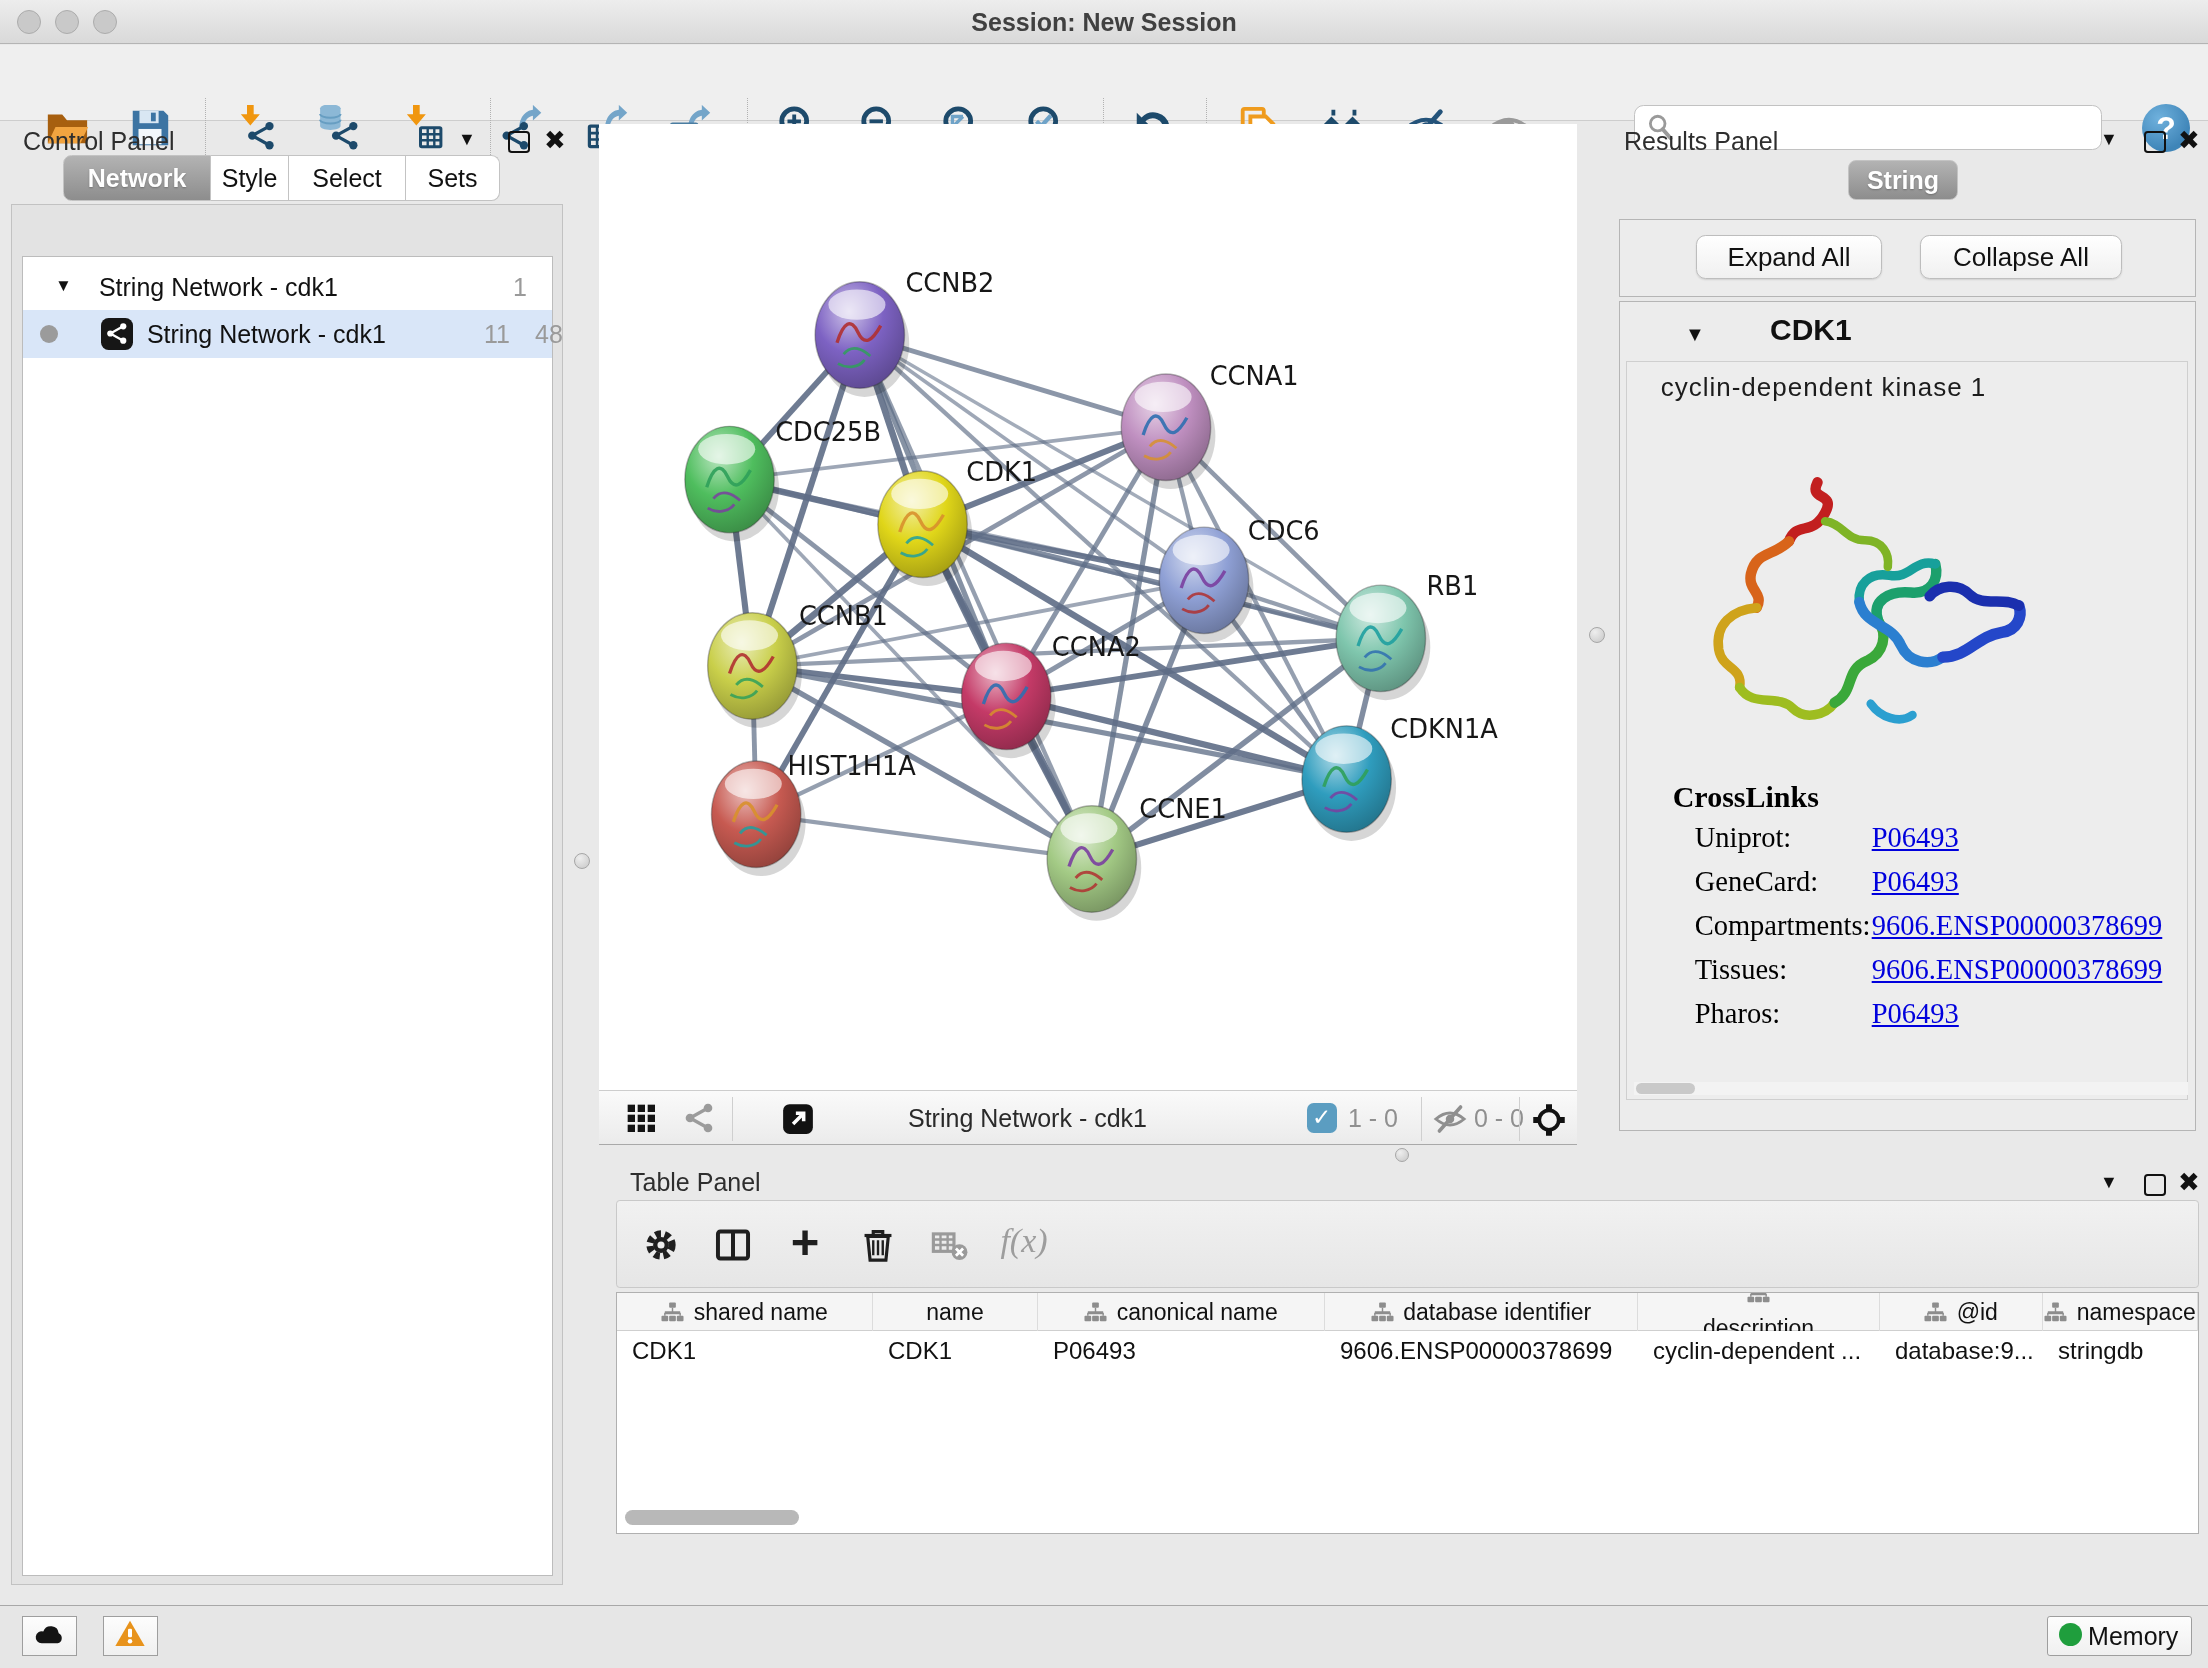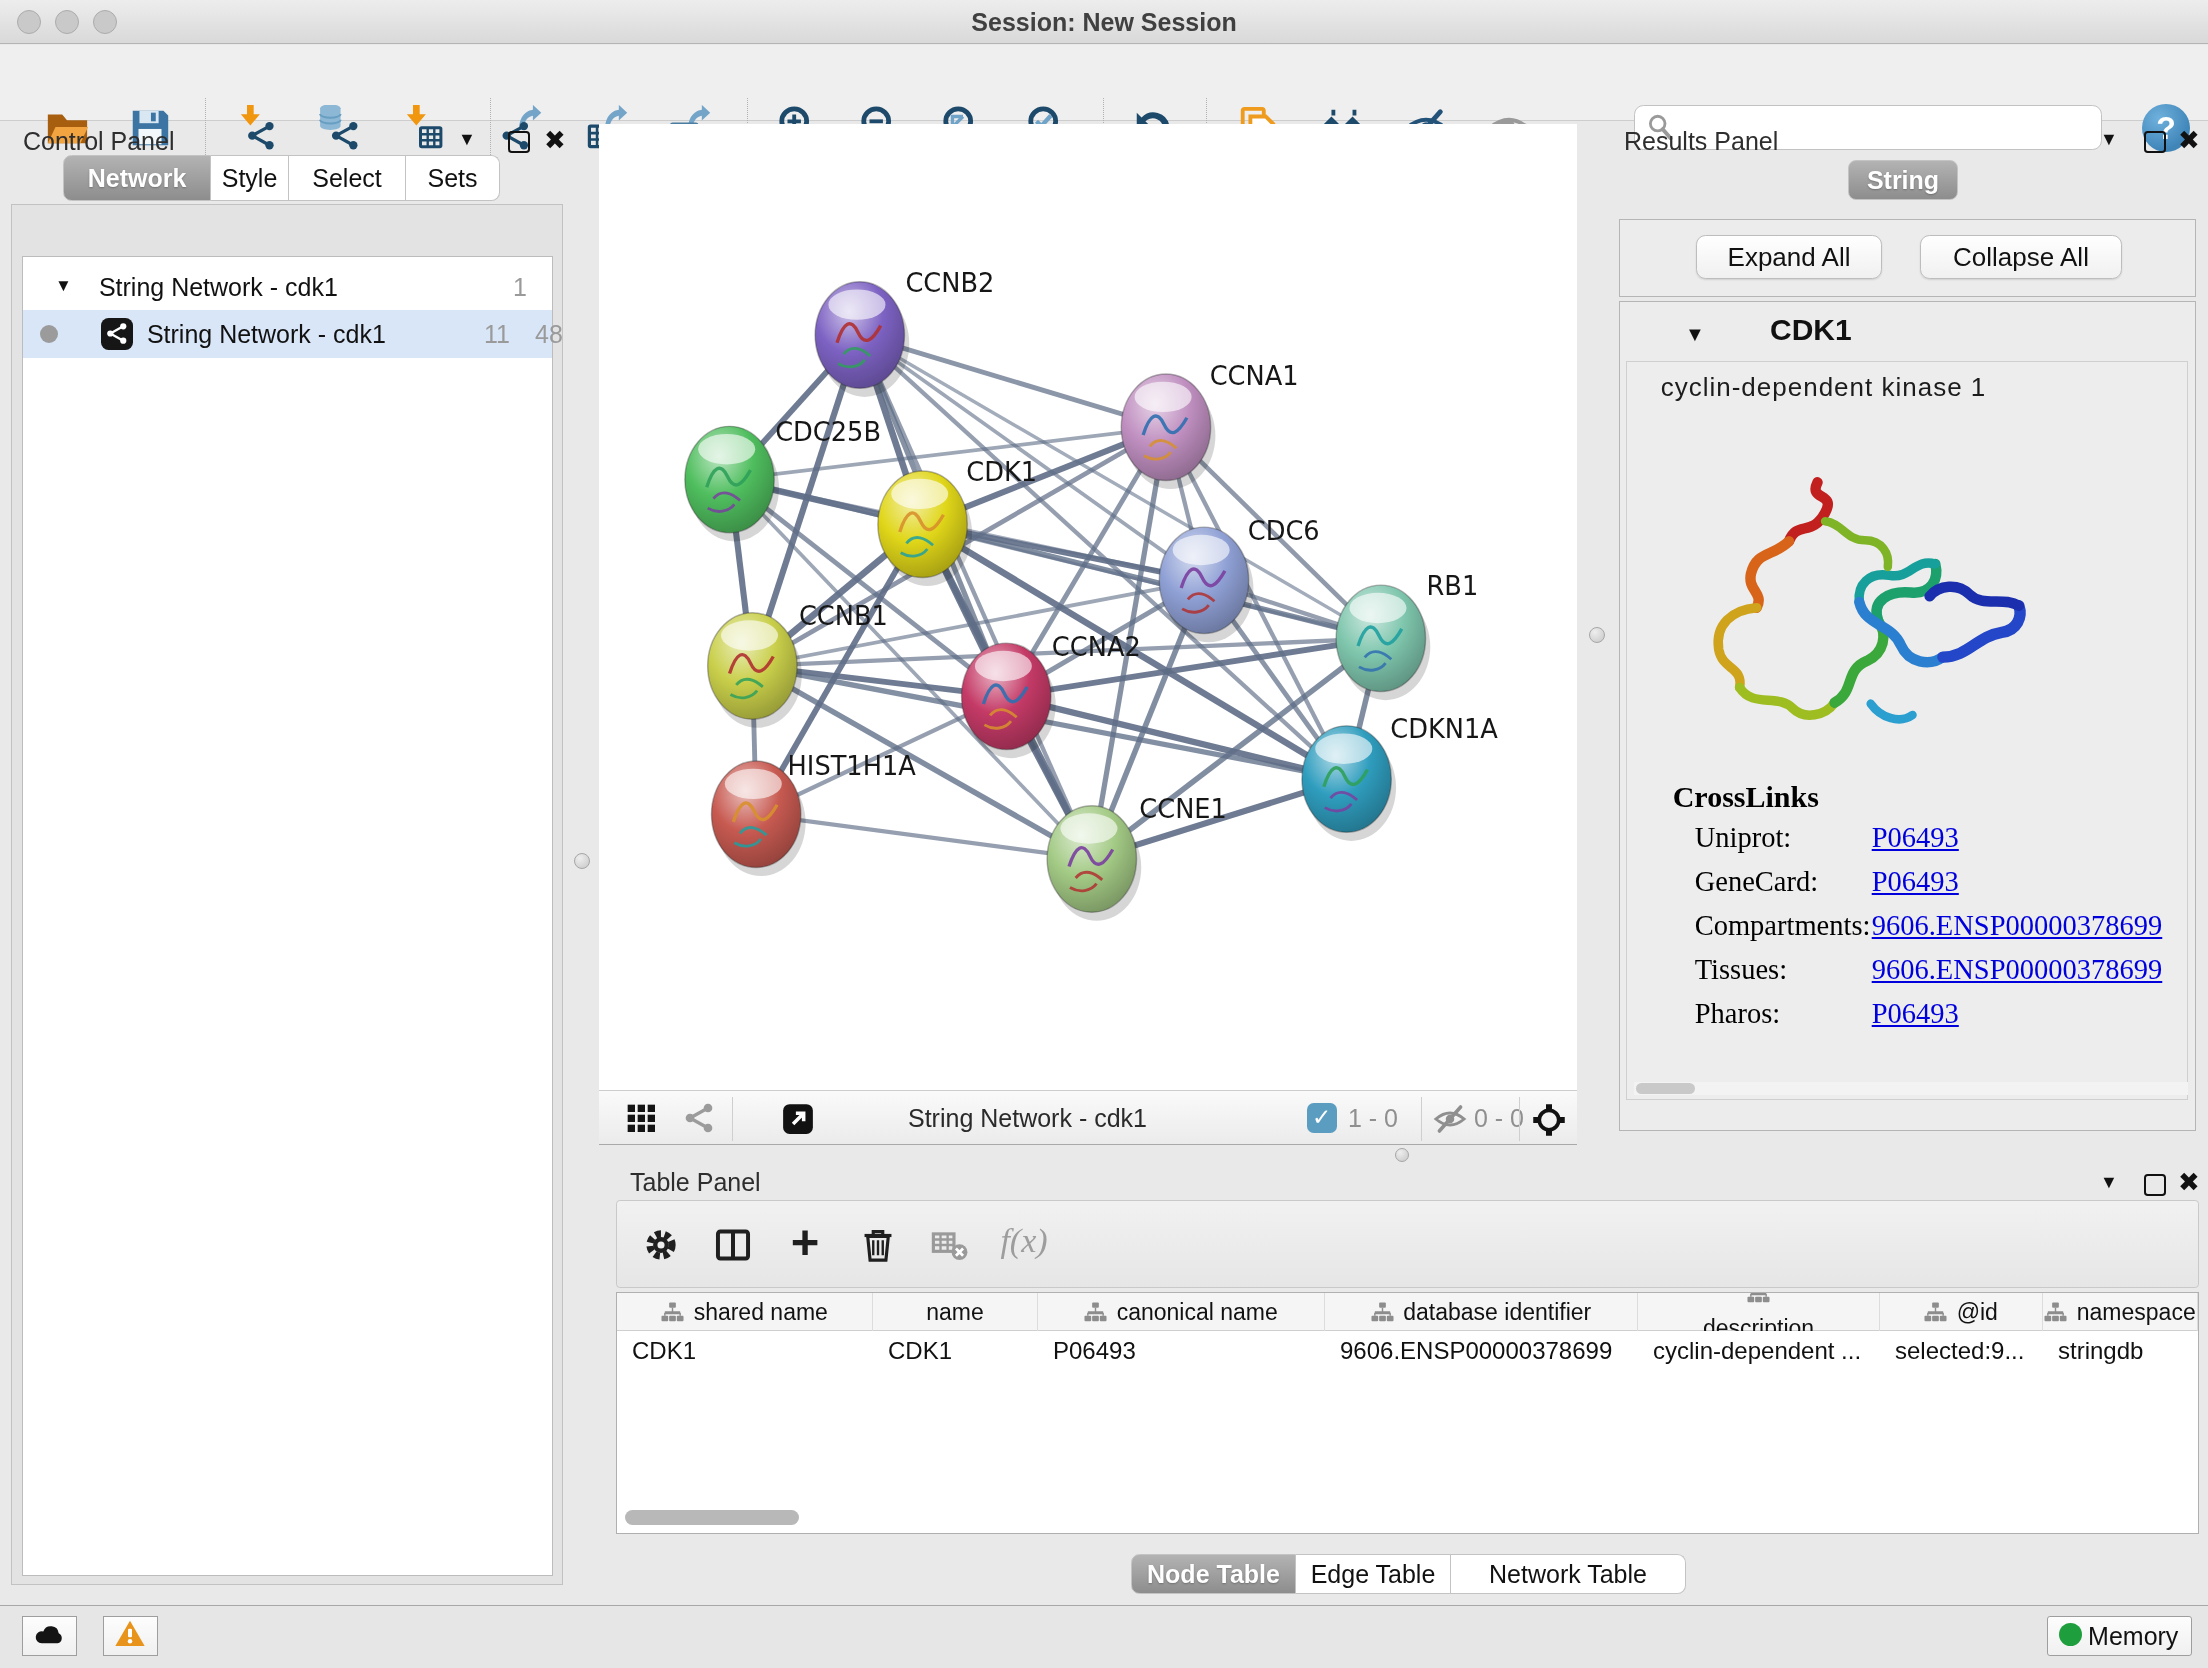--- a/index.html
+++ b/index.html
@@ -765,27 +765,26 @@
           </svg>
           <span>namespace</span>
         </div>
       </div>
     <div class="trow" id="tbl-row">
         <div class="td" style="width: 256px;">CDK1</div>
         <div class="td" style="width: 165px;">CDK1</div>
         <div class="td" style="width: 287px;">P06493</div>
         <div class="td" style="width: 313px;">9606.ENSP00000378699</div>
         <div class="td" style="width: 242px;">cyclin-dependent ...</div>
-        <div class="td" style="width: 163px;">selected:9...</div>
+        <div class="td" style="width: 163px;">database:9...</div>
         <div class="td" style="width: 155px;">stringdb</div>
       </div>
     <span class="tbl-scroll"></span>
   </div>
 
-  <div class="bottom-tabs" id="tbl-tabs"><span class="seg active" style="width: 165px; height: 40px; line-height: 38px;">Node Table</span><span class="seg" style="width: 155px; height: 40px; line-height: 38px;">Edge Table</span><span class="seg" style="width: 235px; height: 40px; line-height: 38px;">Network Table</span></div>
 
   <div class="statusbar">
     <span class="sb-btn" style="left:22px;width:55px"><svg viewBox="0 0 34 34" width="32" height="32">
           <use href="#sy-cloud"></use>
         </svg></span>
     <span class="sb-btn" style="left:103px;width:55px"><svg viewBox="0 0 34 34" width="32" height="32">
           <use href="#sy-warn"></use>
         </svg></span>
     <span class="sb-btn mem">
       <span class="dot"></span><span class="t">Memory</span>

